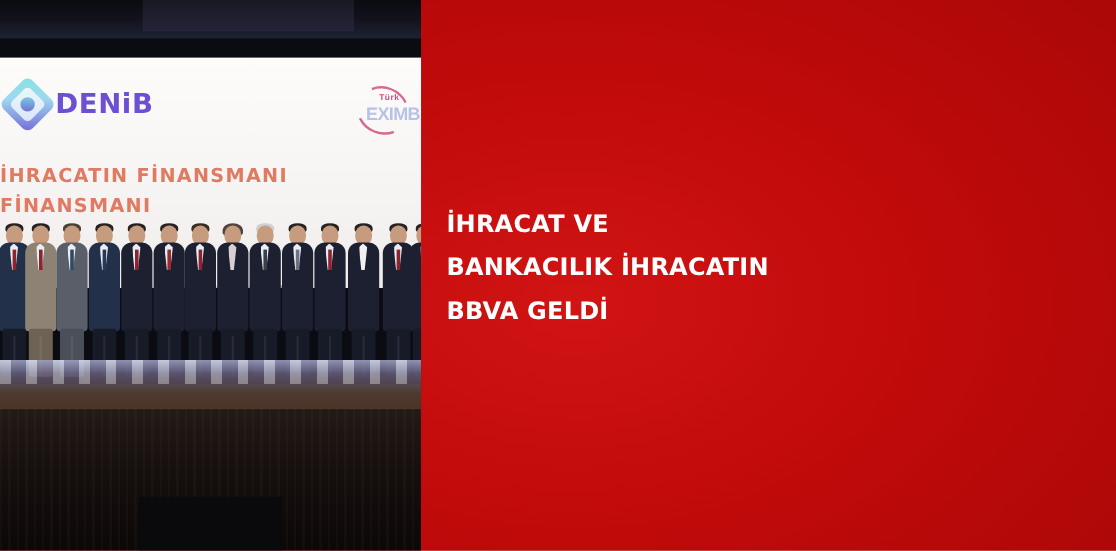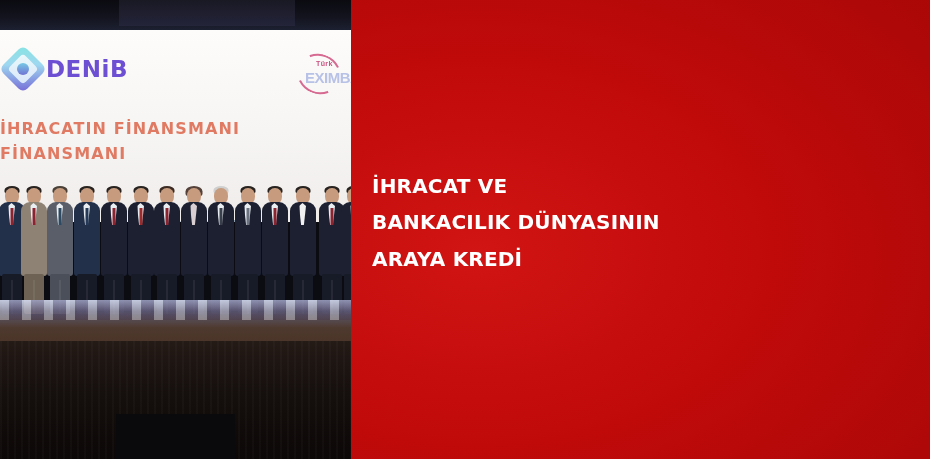--- a/index.html
+++ b/index.html
@@ -35,21 +35,21 @@
     background: linear-gradient(180deg, #0a0a10 0%, #14141f 55%, #1d2233 100%);
   }
   .photo-hall-top:after{
     content:"";
     position:absolute; left:34%; top:0; width:50%; height:26px;
     background: linear-gradient(180deg,#191924 0%, #24243a 100%);
   }
   
   .screen {
     position: absolute;
-    left: 0; top: 30px;
+    left: 0; top: 48px;
     width: 368px; height: 192px;
     background: linear-gradient(180deg,#fdfcfb 0%, #f6f4f3 60%, #efecea 100%);
     overflow: hidden;
   }
   .logo-row {
     position: absolute;
     top: 12px; left: 0;
     width: 100%; height: 62px;
     display: flex;
     align-items: center;
@@ -477,18 +477,18 @@
         </div>
     </div>
 
     <div class="floor"></div>
     <div class="stage-front"></div>
   </div>
 
   <div class="headline-panel">
     <div class="headline">
       <span class="hl-line">İHRACAT VE</span>
-      <span class="hl-line">BANKACILIK DÜNYASININ</span>
-      <span class="hl-line">ARAYA KREDİ</span>
+      <span class="hl-line">BANKACILIK İHRACATIN</span>
+      <span class="hl-line">BBVA GELDİ</span>
     </div>
   </div>
 
 </div>
 
 </body></html>

